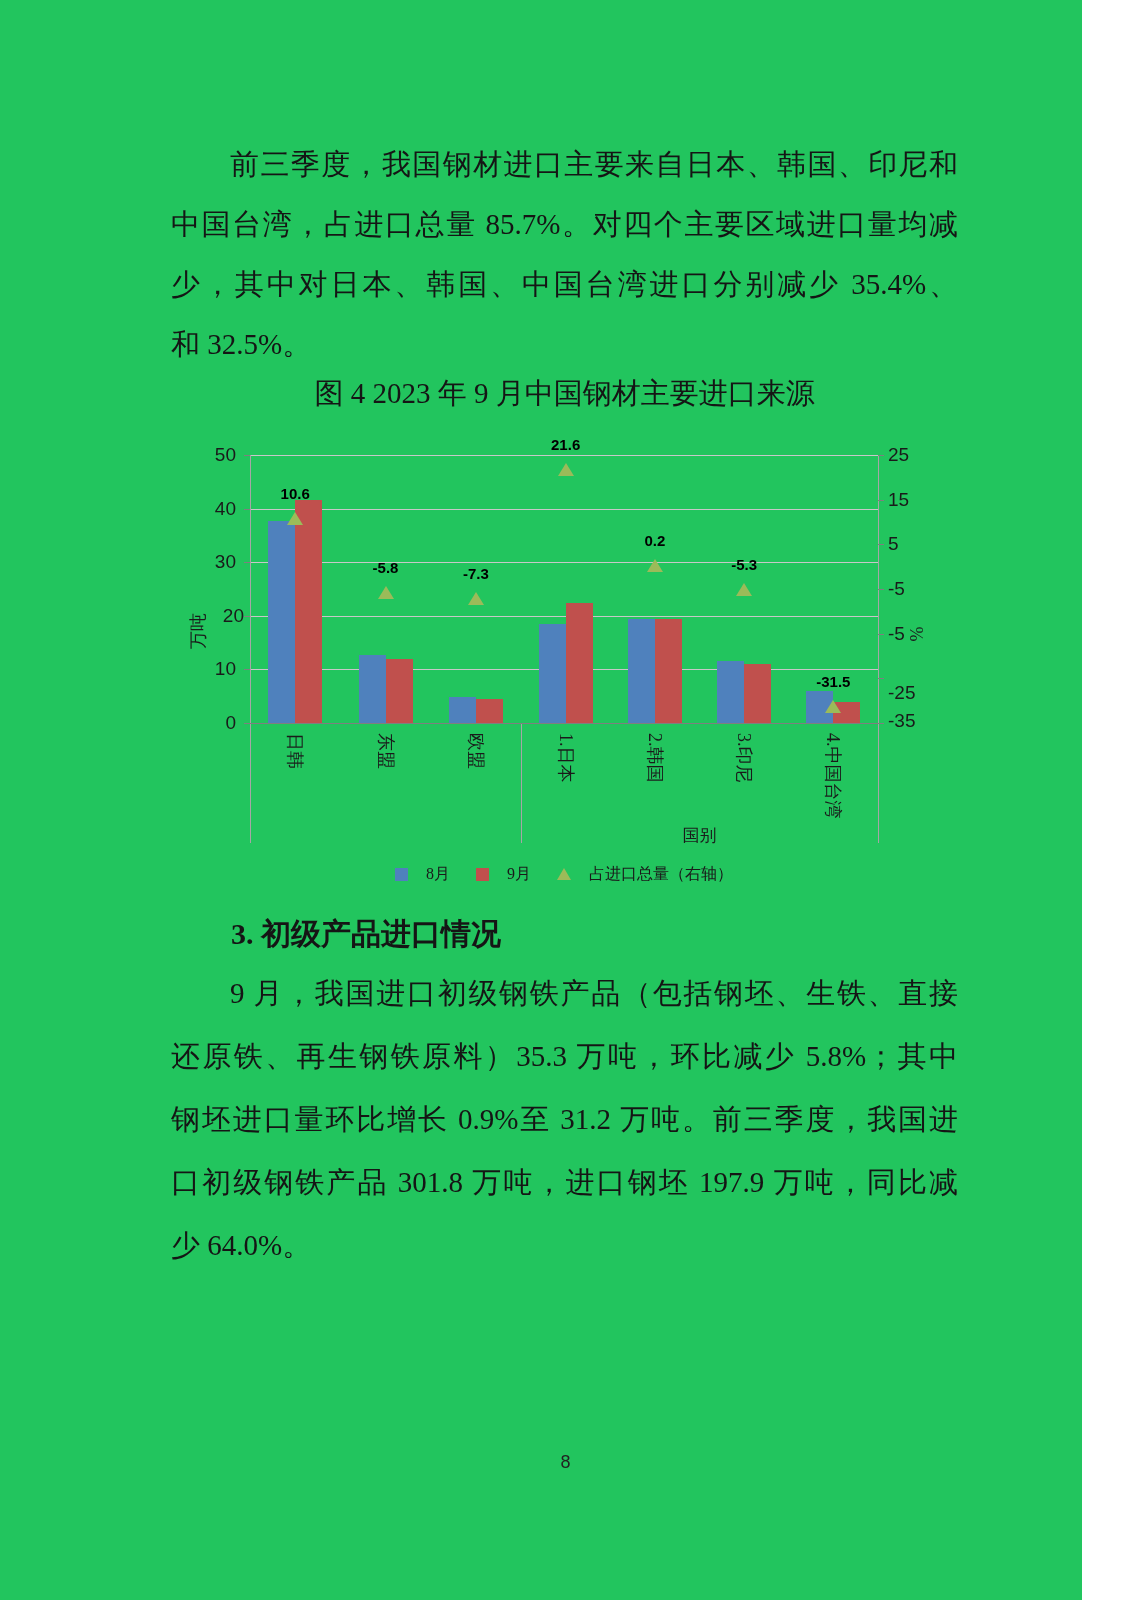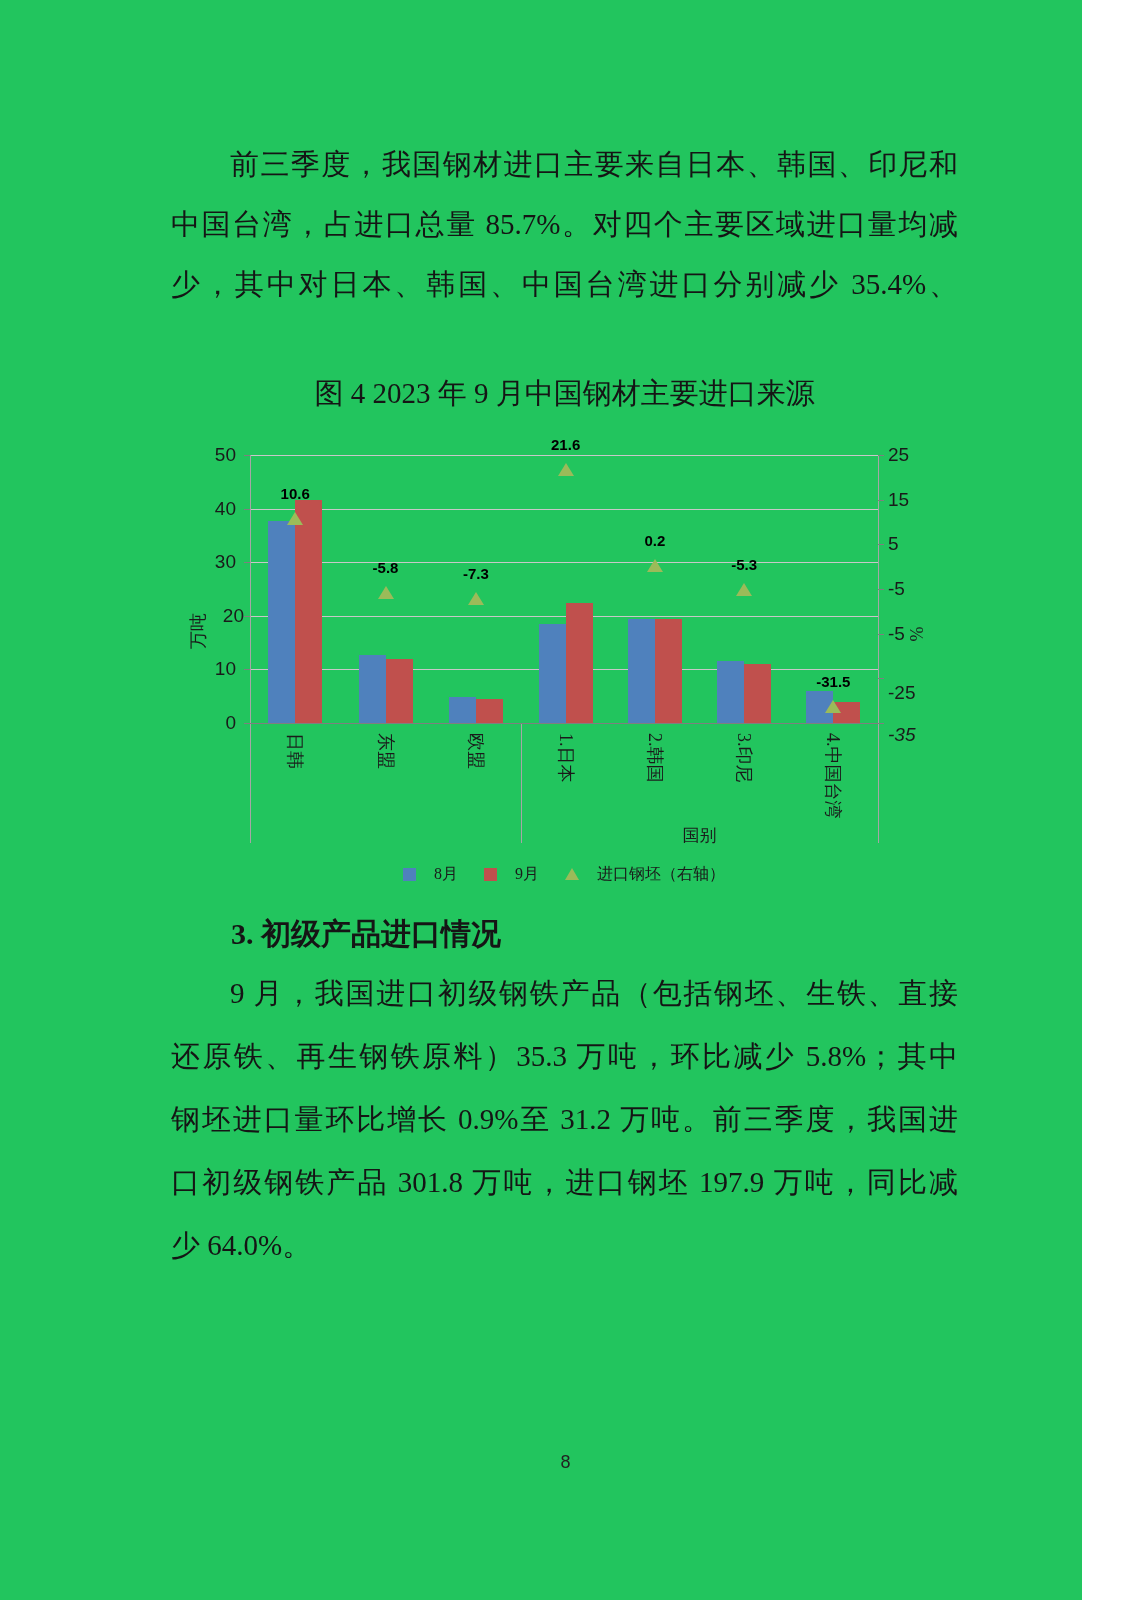--- a/index.html
+++ b/index.html
@@ -47,20 +47,21 @@
                  border-right:7px solid transparent;}
 </style>
 </head>
 <body>
 
 <div class="page">
   <div class="para" id="para1">
       <div class="line first">前三季度，我国钢材进口主要来自日本、韩国、印尼和</div>
       <div class="line">中国台湾，占进口总量 85.7%。对四个主要区域进口量均减</div>
       <div class="line">少，其中对日本、韩国、中国台湾进口分别减少 35.4%、25.6%</div>
+      <div class="line last">和 32.5%。</div>
     </div>
   <div class="fig-title">图 4 2023 年 9 月中国钢材主要进口来源</div>
   <div class="chart" id="chart">
       <div class="gridline" style="left: 80px; top: 239.4px; width: 628px;"></div>
       <div class="gridline" style="left: 80px; top: 185.8px; width: 628px;"></div>
       <div class="gridline" style="left: 80px; top: 132.2px; width: 628px;"></div>
       <div class="gridline" style="left: 80px; top: 78.6px; width: 628px;"></div>
       <div class="gridline" style="left: 80px; top: 25px; width: 628px;"></div>
       <div class="vline" style="left: 80px; top: 25px; height: 388px;"></div>
       <div class="vline" style="left: 708px; top: 25px; height: 388px;"></div>
@@ -84,21 +85,21 @@
       <div class="ylab" style="left: 718px; top: 69.6667px;">15</div>
       <div class="tick" style="left: 708px; top: 114.333px;"></div>
       <div class="ylab" style="left: 718px; top: 114.333px;">5</div>
       <div class="tick" style="left: 708px; top: 159px;"></div>
       <div class="ylab" style="left: 718px; top: 159px;">-5</div>
       <div class="tick" style="left: 708px; top: 203.667px;"></div>
       <div class="ylab" style="left: 718px; top: 203.667px;">-5</div>
       <div class="tick" style="left: 708px; top: 248.333px;"></div>
       <div class="ylab" style="left: 718px; top: 263px;">-25</div>
       <div class="tick" style="left: 708px; top: 293px;"></div>
-      <div class="ylab" style="left: 718px; top: 305px; font-style: italic;">-35</div>
+      <div class="ylab" style="left: 718px; top: 291px;">-35</div>
       <div class="axtitle" style="left: 28px; top: 201px;">万吨</div>
       <div class="axtitle" style="left: 747px; top: 204px;">%</div>
       <div class="bar" style="left: 98.1667px; top: 91.464px; width: 27px; height: 201.536px; background: rgb(79, 129, 189);"></div>
       <div class="bar" style="left: 188.5px; top: 225.464px; width: 27px; height: 67.536px; background: rgb(79, 129, 189);"></div>
       <div class="bar" style="left: 278.833px; top: 267.272px; width: 27px; height: 25.728px; background: rgb(79, 129, 189);"></div>
       <div class="bar" style="left: 368.625px; top: 194.376px; width: 27px; height: 98.624px; background: rgb(79, 129, 189);"></div>
       <div class="bar" style="left: 457.875px; top: 189.016px; width: 27px; height: 103.984px; background: rgb(79, 129, 189);"></div>
       <div class="bar" style="left: 547.125px; top: 231.36px; width: 27px; height: 61.64px; background: rgb(79, 129, 189);"></div>
       <div class="bar" style="left: 636.375px; top: 261.376px; width: 27px; height: 31.624px; background: rgb(79, 129, 189);"></div>
       <div class="bar" style="left: 125.167px; top: 70.024px; width: 27px; height: 222.976px; background: rgb(192, 80, 77);"></div>
@@ -134,21 +135,21 @@
         <div class="item">
           <div class="sq" style="background: rgb(79, 129, 189);"></div>
           <div style="position: static;">8月</div>
         </div>
         <div class="item">
           <div class="sq" style="background: rgb(192, 80, 77);"></div>
           <div style="position: static;">9月</div>
         </div>
         <div class="item">
           <div class="tri-m" style="border-bottom: 12px solid rgb(155, 187, 89);"></div>
-          <div style="position: static;">进口钢坯（右轴）</div>
+          <div style="position: static;">占进口总量（右轴）</div>
         </div>
       </div>
     </div>
   <h3 class="heading">3. 初级产品进口情况</h3>
   <div class="para" id="para2">
       <div class="line first">9 月，我国进口初级钢铁产品（包括钢坯、生铁、直接</div>
       <div class="line">还原铁、再生钢铁原料）35.3 万吨，环比减少 5.8%；其中</div>
       <div class="line">钢坯进口量环比增长 0.9%至 31.2 万吨。前三季度，我国进</div>
       <div class="line">口初级钢铁产品 301.8 万吨，进口钢坯 197.9 万吨，同比减</div>
       <div class="line last">少 64.0%。</div>

